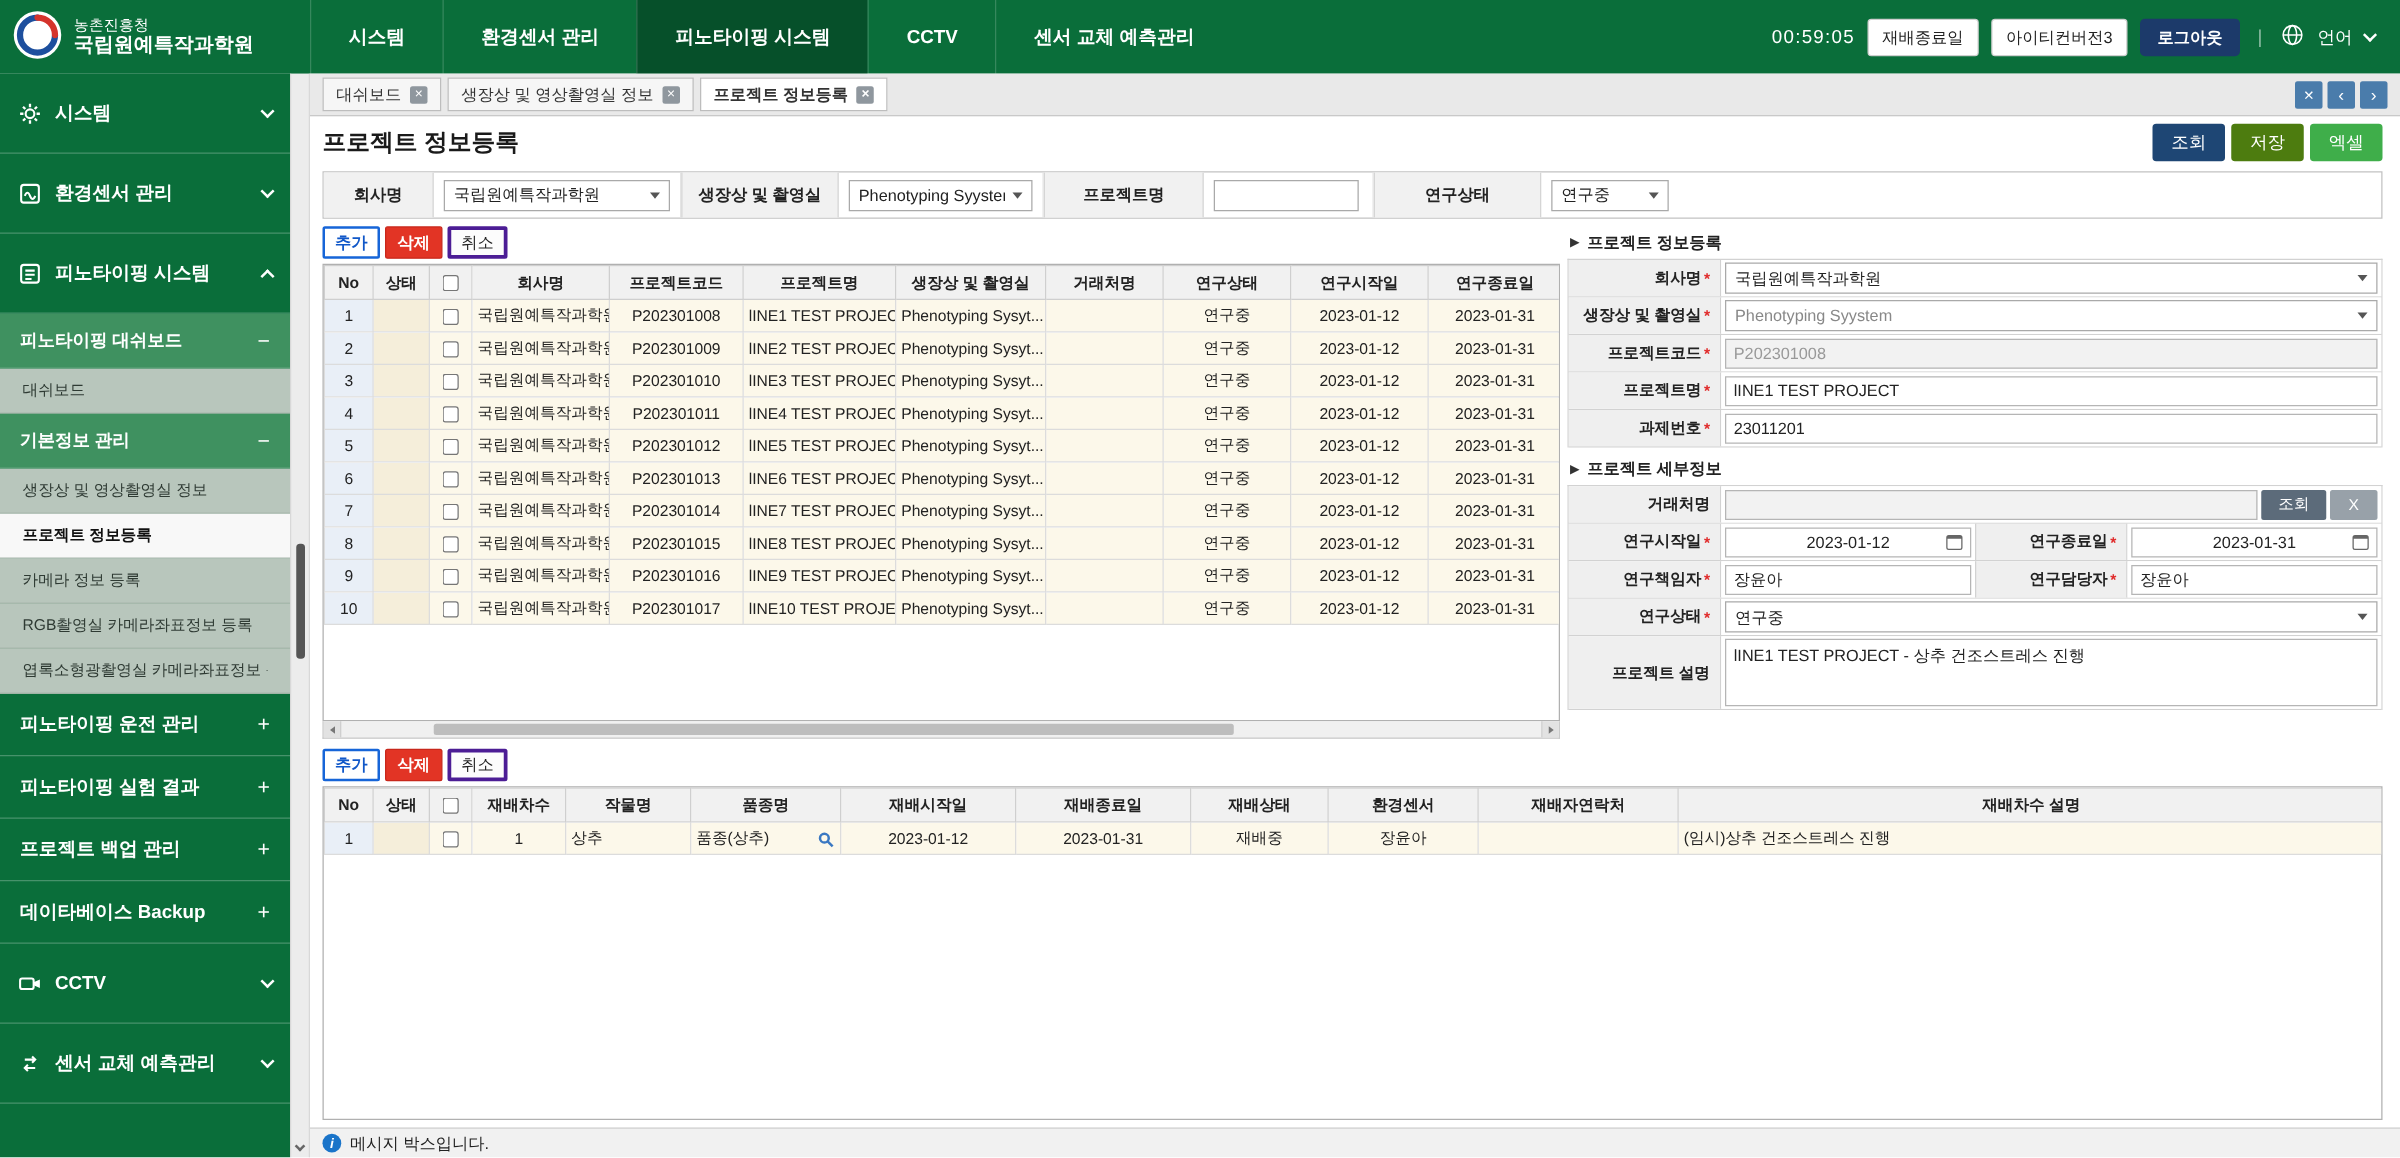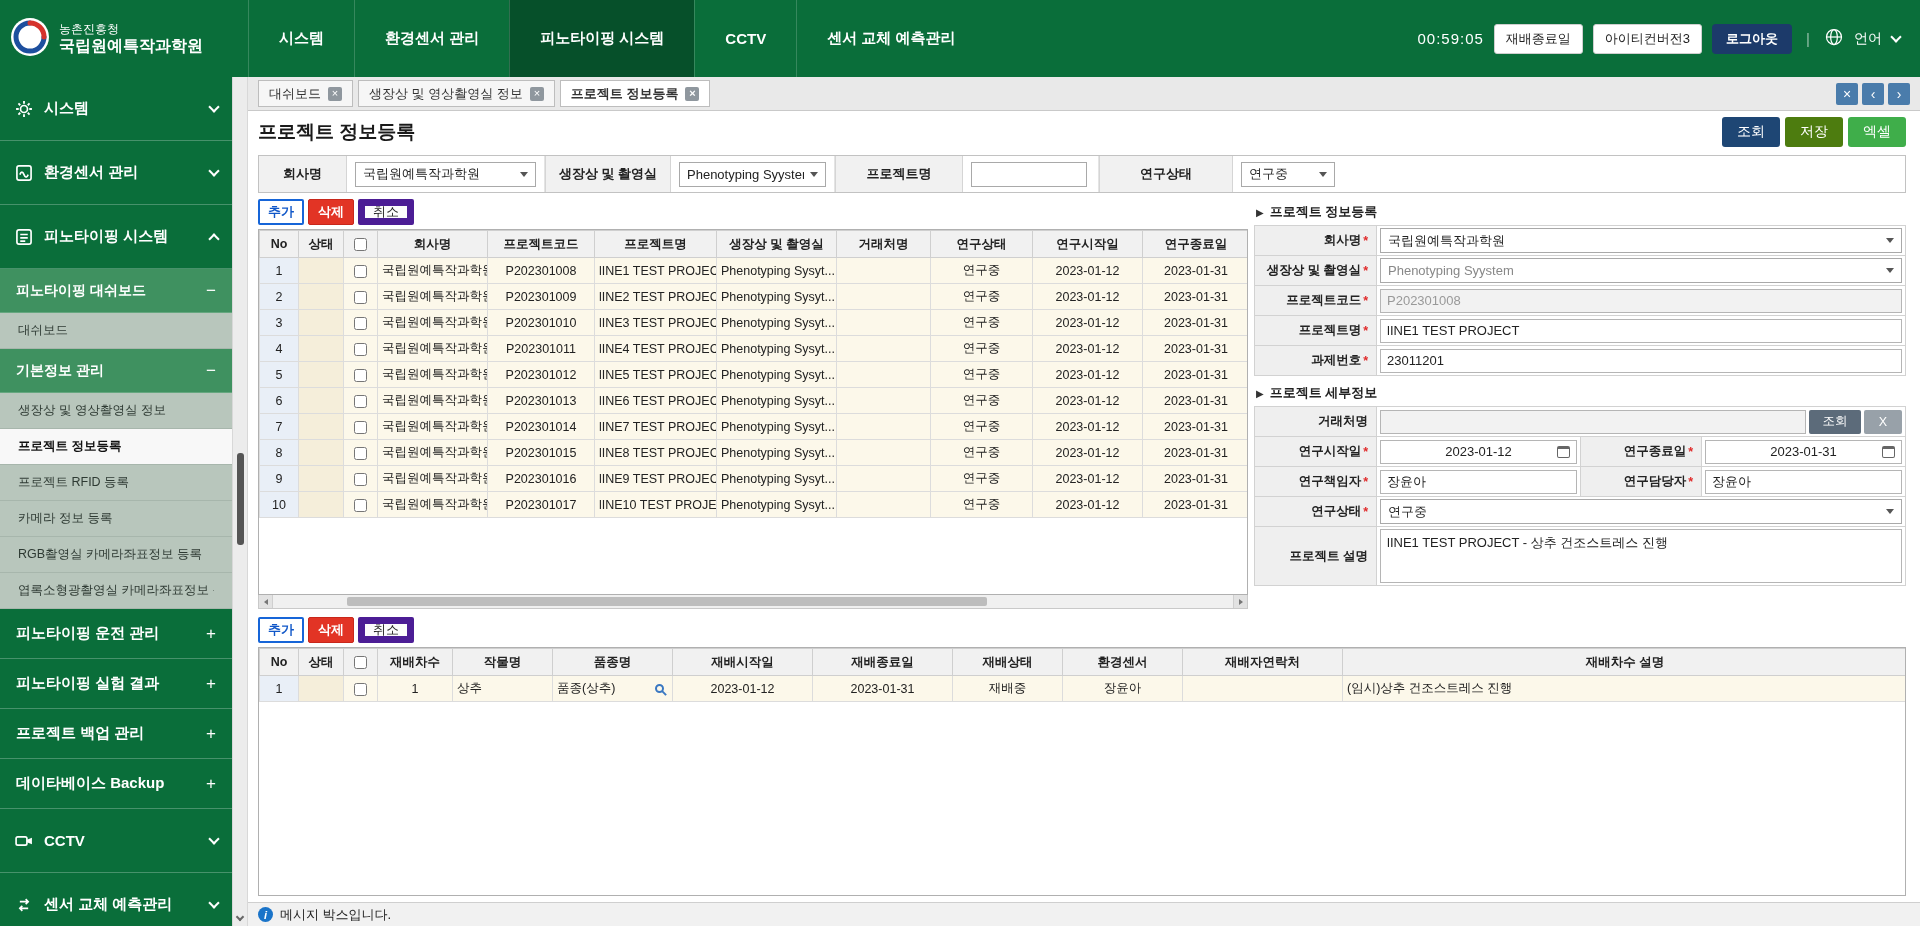--- a/index.html
+++ b/index.html
@@ -1,21 +1,21 @@
 <!DOCTYPE html>
 <html><head>
 <meta charset="utf-8">
 <style>
   * { box-sizing: border-box; }
   html,body { width:1920px; height:926px; margin:0; overflow:hidden;
     font-family:"Liberation Sans","DejaVu Sans",sans-serif; font-size:13px; color:#222; background:#fff; }
   .app { display:flex; flex-direction:column; width:1920px; height:926px; }
 
   
-  .topbar { height:77px; background:#0a6e3a; display:flex; align-items:stretch; flex-shrink:0; }
+  .topbar { height:59px; background:#0a6e3a; display:flex; align-items:stretch; flex-shrink:0; }
   .brand { width:248px; display:flex; align-items:center; gap:9px; padding:0 10px; }
   .brand-text { display:flex; flex-direction:column; color:#fff; line-height:1.2; }
   .brand-agency { font-size:12px; }
   .brand-org { font-size:16px; font-weight:bold; }
   .topnav { display:flex; align-items:stretch; }
   .nav-item { display:flex; align-items:center; justify-content:center; padding:0 30px; color:#fff;
     font-size:15px; font-weight:bold; border-left:1px solid rgba(255,255,255,.18); cursor:pointer; white-space:nowrap; }
   .nav-item.active { background:#06502a; }
   .top-right { margin-left:auto; display:flex; align-items:center; gap:10px; padding-right:20px; color:#fff; }
   .timer { font-size:15px; letter-spacing:1px; }
@@ -90,21 +90,21 @@
   .flt-input { height:25px; border:1px solid #a9a9a9; padding:0 6px; font-size:13px; width:116px;
     font-family:inherit; }
 
   .upper { display:flex; gap:6px; margin:6px 14px 0 10px; height:410px; flex-shrink:0; }
   .grid-left { width:990px; display:flex; flex-direction:column; flex-shrink:0; }
   .action-row { display:flex; gap:4px; height:26px; margin-bottom:4px; flex-shrink:0; }
   .gbtn { min-width:46px; padding:0 8px; display:flex; align-items:center; justify-content:center; font-size:13px;
     font-weight:bold; cursor:pointer; border-radius:2px;text-align:center; }
   .btn-add { background:#fff; border:2px solid #1665d8; color:#1057c8; }
   .btn-del { background:#e23425; border:1px solid #c8271b; color:#fff; }
-  .btn-cancel { background:#fcfcfc; border:7px solid #4c1d95; color:#222; font-weight:normal; }
+  .btn-cancel { background:#fcfcfc; border:3px solid #4c1d95; color:#222; font-weight:normal; }
 
   .grid-wrap { flex:1; border:1px solid #b0b0b0; background:#fff; overflow:hidden; }
   .grid-table { border-collapse:collapse; table-layout:fixed; font-size:12.5px; }
   .grid-table th { height:27px; background:#f1f1f1; border:1px solid #cfcfcf; font-weight:bold; color:#222;
     padding:0 2px; overflow:hidden; white-space:nowrap; }
   .grid-table td { height:26px; border:1px solid #dcdcdc; background:#fcf8ea; text-align:center; padding:0 4px;
     color:#222; overflow:hidden; white-space:nowrap; }
   .grid-table td.c-no { background:#e9eff7; }
   .grid-table td.c-stat { background:#f5eeda; }
   .grid-table td.al { text-align:left; }
@@ -246,23 +246,20 @@
         </div>
         <div class="sb-section">
           <span class="sb-label">기본정보 관리</span>
           <span class="pm">−</span>
         </div>
         <div class="sb-sub">
           <span class="sb-label">생장상 및 영상촬영실 정보</span>
         </div>
         <div class="sb-sub selected">
           <span class="sb-label">프로젝트 정보등록</span>
-        </div>
-        <div class="sb-sub">
-          <span class="sb-label">프로젝트 RFID 등록</span>
         </div>
         <div class="sb-sub">
           <span class="sb-label">카메라 정보 등록</span>
         </div>
         <div class="sb-sub">
           <span class="sb-label">RGB촬영실 카메라좌표정보 등록</span>
         </div>
         <div class="sb-sub">
           <span class="sb-label">엽록소형광촬영실 카메라좌표정보 등록</span>
         </div>

